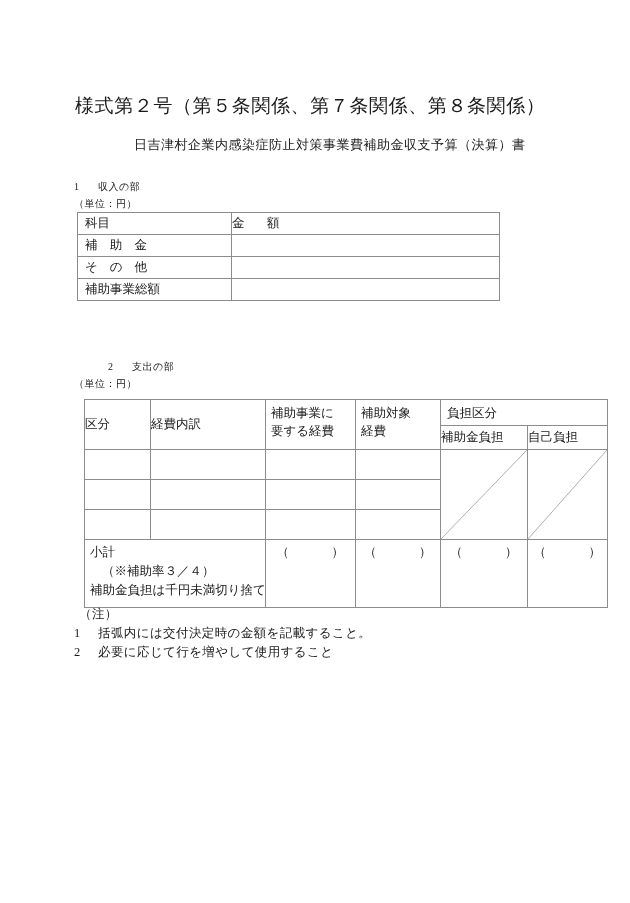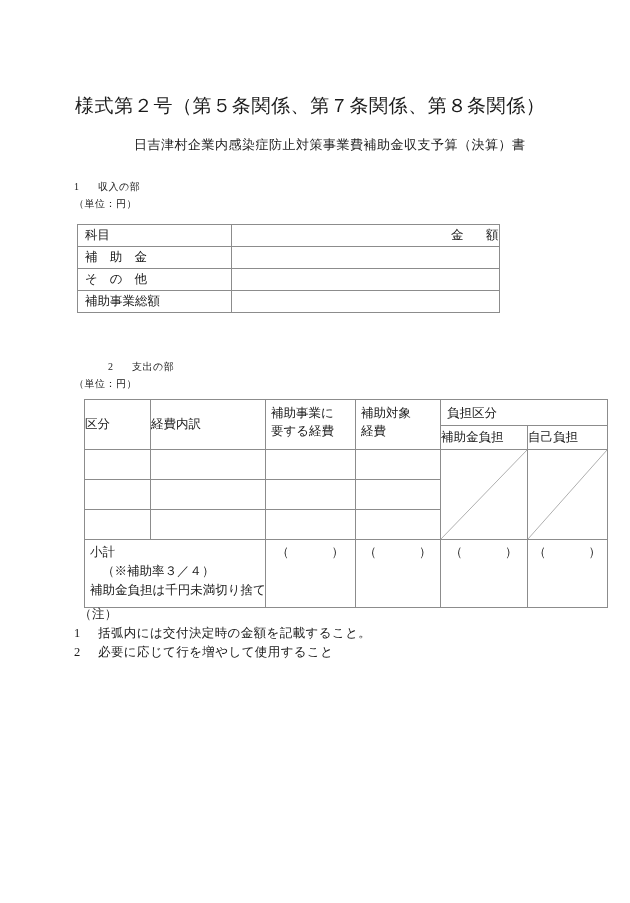--- a/index.html
+++ b/index.html
@@ -66,34 +66,34 @@
     font-weight: normal;
     font-size: 12.5px;
     padding: 0;
     vertical-align: middle;
     background: #fff;
   }
 
   
   #income-table {
     left: 77px;
-    top: 224px;
+    top: 212px;
     width: 413px;
     padding-left: 8px;
   }
   #income-table td {
     height: 21px;
   }
   #income-table .c-item {
     width: 146px;
     padding-left: 7px;
   }
   #income-table .c-amt {
     width: 267px;
-    text-align: right;
+    text-align: left;
   }
   .amount-head {
     letter-spacing: 0.5px;
   }
   .amount-head .gap { display: inline-block; width: 22px; }
 
   
   .sp4 {
     display: inline-block;
     width: 62px;

